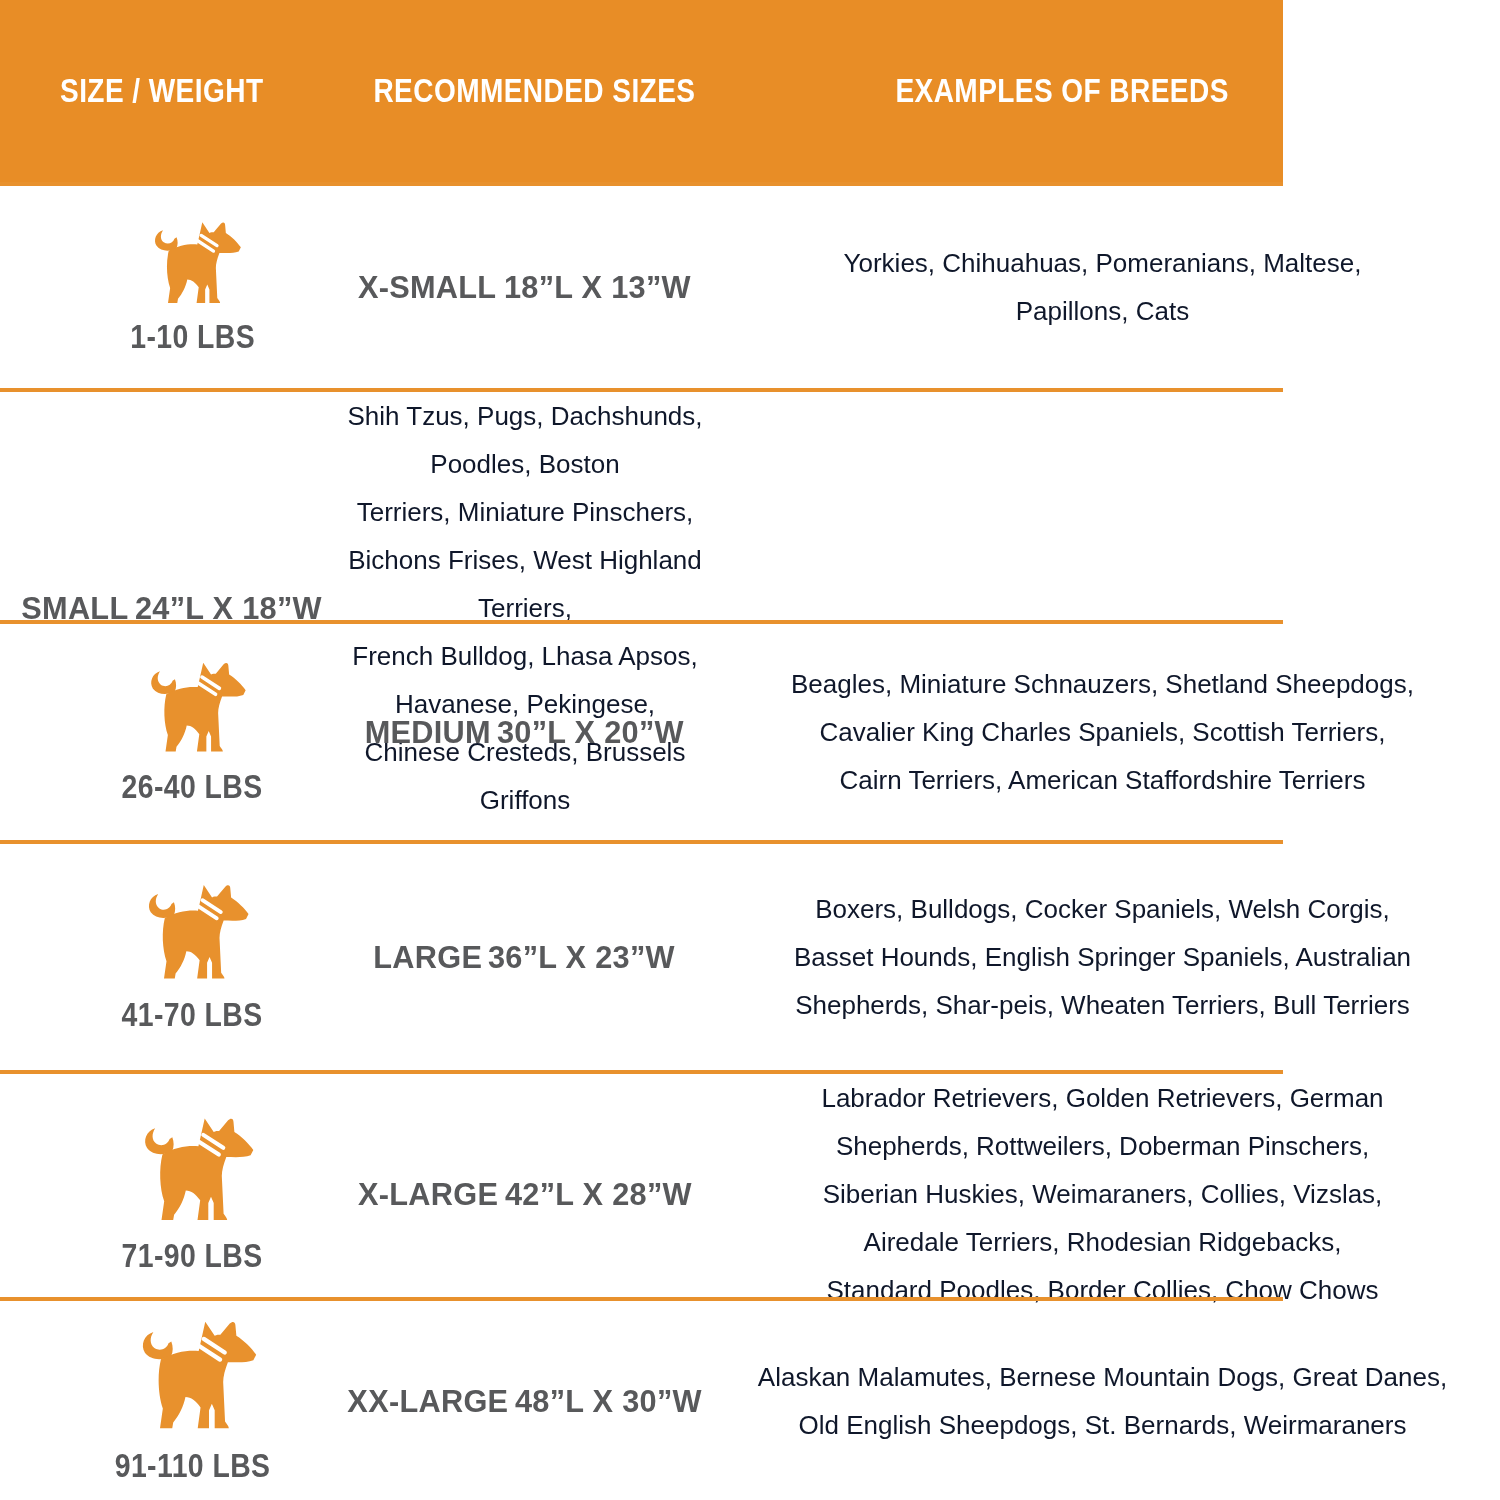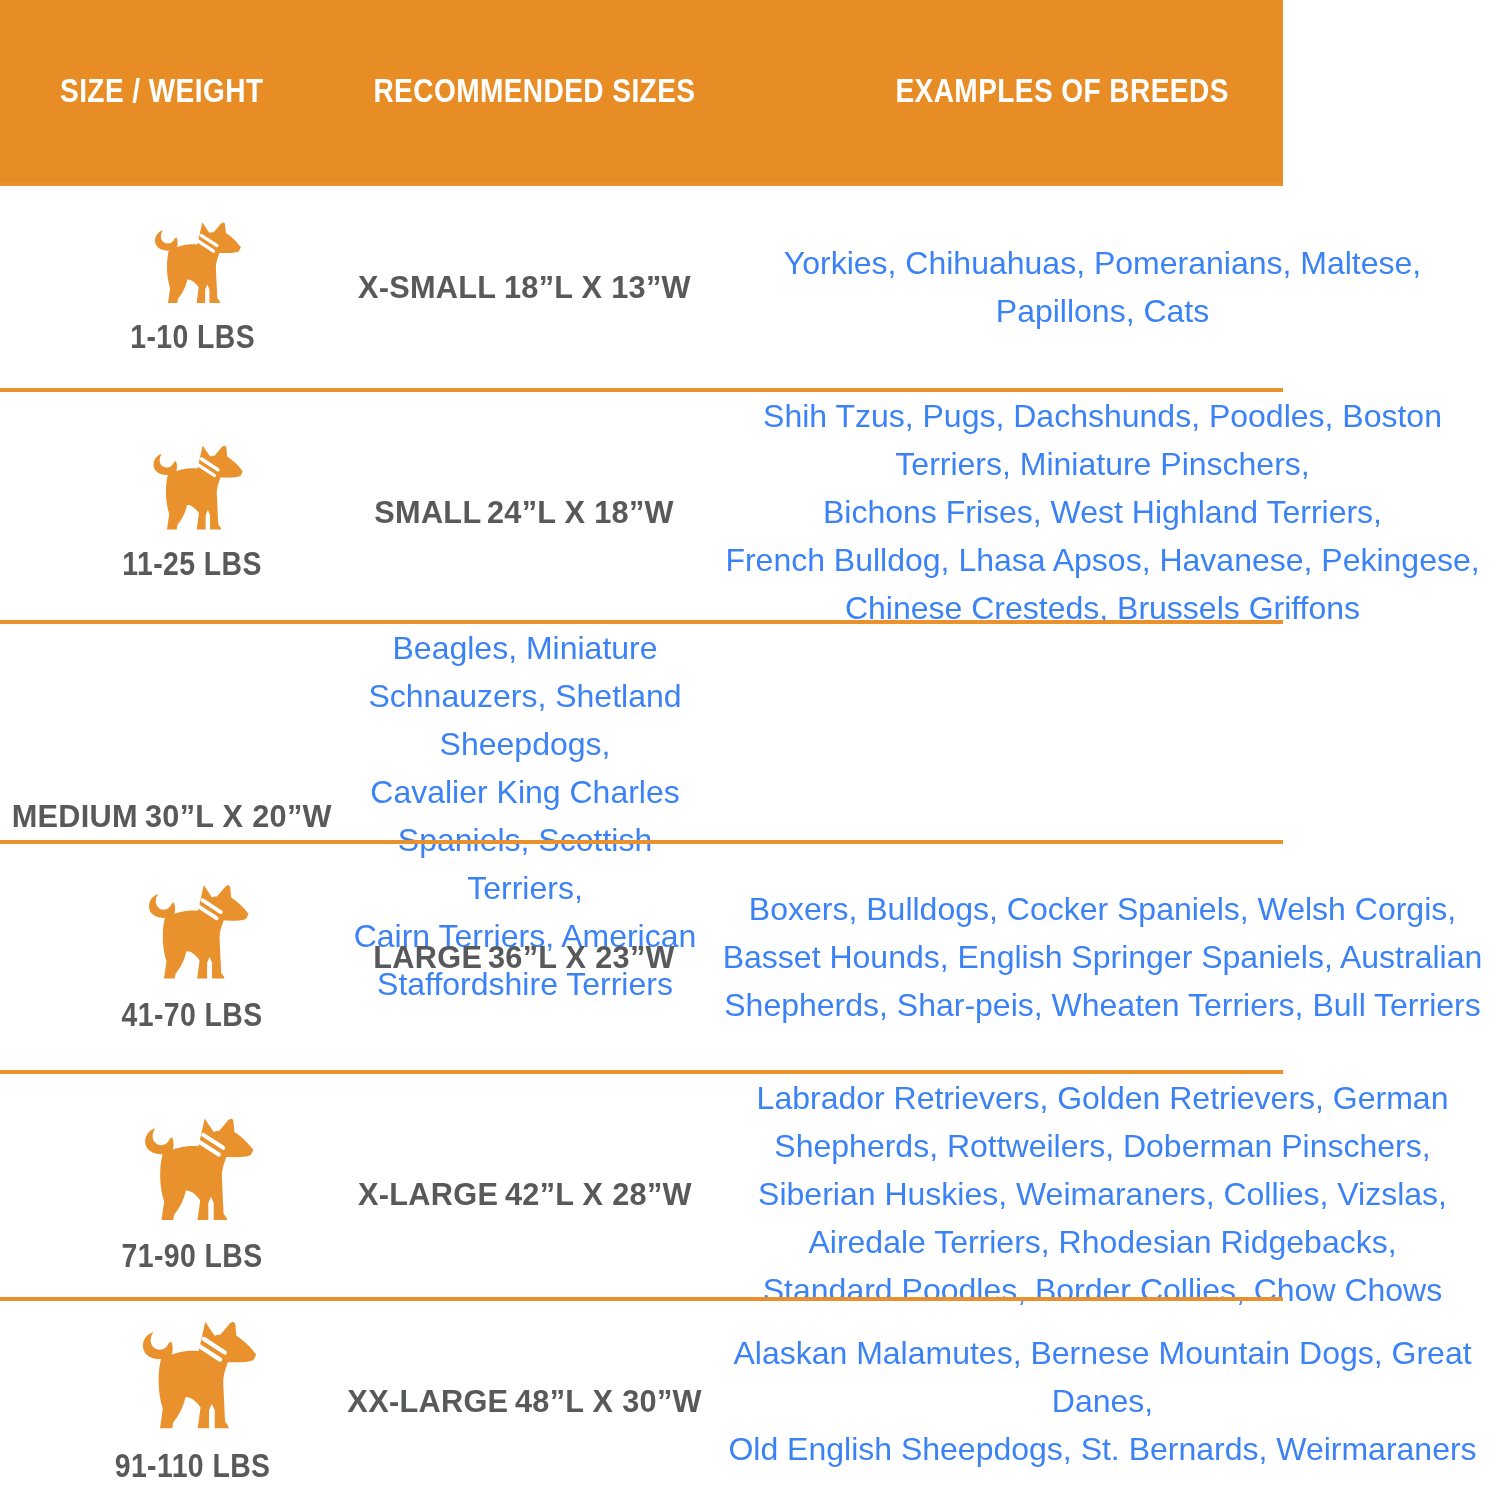--- a/index.html
+++ b/index.html
@@ -67,22 +67,22 @@
 
   .c2{display:flex;align-items:center;justify-content:center;text-align:center;}
   .size-name,.size-dims{
     font-size:32px;font-weight:700;line-height:50px;
     letter-spacing:.3px;color:#58595B;white-space:nowrap;
     transform:scaleX(.96);
   }
 
   .c3{text-align:center;}
   .breeds{
-    font-size:32px;line-height:48px;font-weight:400;
-    color:#3b82f6;
+    font-size:26px;line-height:48px;font-weight:400;
+    color:#0f172a;
     white-space:pre-line;
   }
   .hidden-defs{position:absolute;width:0;height:0;overflow:hidden;}
 </style>
 </head>
 <body>
 
 <svg class="hidden-defs" aria-hidden="true">
   <defs>
     <symbol id="dog-shape" viewBox="0 0 140 132">
@@ -133,38 +133,38 @@
     </div>
     <div class="c2">
       <div class="size-name">X-SMALL</div>
       <div class="size-dims">18”L X 13”W</div>
     </div>
     <div class="c3 breeds">Yorkies, Chihuahuas, Pomeranians, Maltese,
 Papillons, Cats</div>
   </div>
 
   <div class="row">
-    <div class="c1">
-      <svg class="dog" viewBox="0 0 140 132">
-          <use href="#dog-shape"></use>
-        </svg>
-      <div class="weight">11-25 LBS</div>
-    </div>
     <div class="c2">
       <div class="size-name">SMALL</div>
       <div class="size-dims">24”L X 18”W</div>
     </div>
     <div class="c3 breeds">Shih Tzus, Pugs, Dachshunds, Poodles, Boston
 Terriers, Miniature Pinschers,
 Bichons Frises, West Highland Terriers,
 French Bulldog, Lhasa Apsos, Havanese, Pekingese,
 Chinese Cresteds, Brussels Griffons</div>
   </div>
 
   <div class="row">
+    <div class="c1">
+      <svg class="dog" viewBox="0 0 140 132">
+          <use href="#dog-shape"></use>
+        </svg>
+      <div class="weight">26-40 LBS</div>
+    </div>
     <div class="c2">
       <div class="size-name">MEDIUM</div>
       <div class="size-dims">30”L X 20”W</div>
     </div>
     <div class="c3 breeds">Beagles, Miniature Schnauzers, Shetland Sheepdogs,
 Cavalier King Charles Spaniels, Scottish Terriers,
 Cairn Terriers, American Staffordshire Terriers</div>
   </div>
 
   <div class="row">

